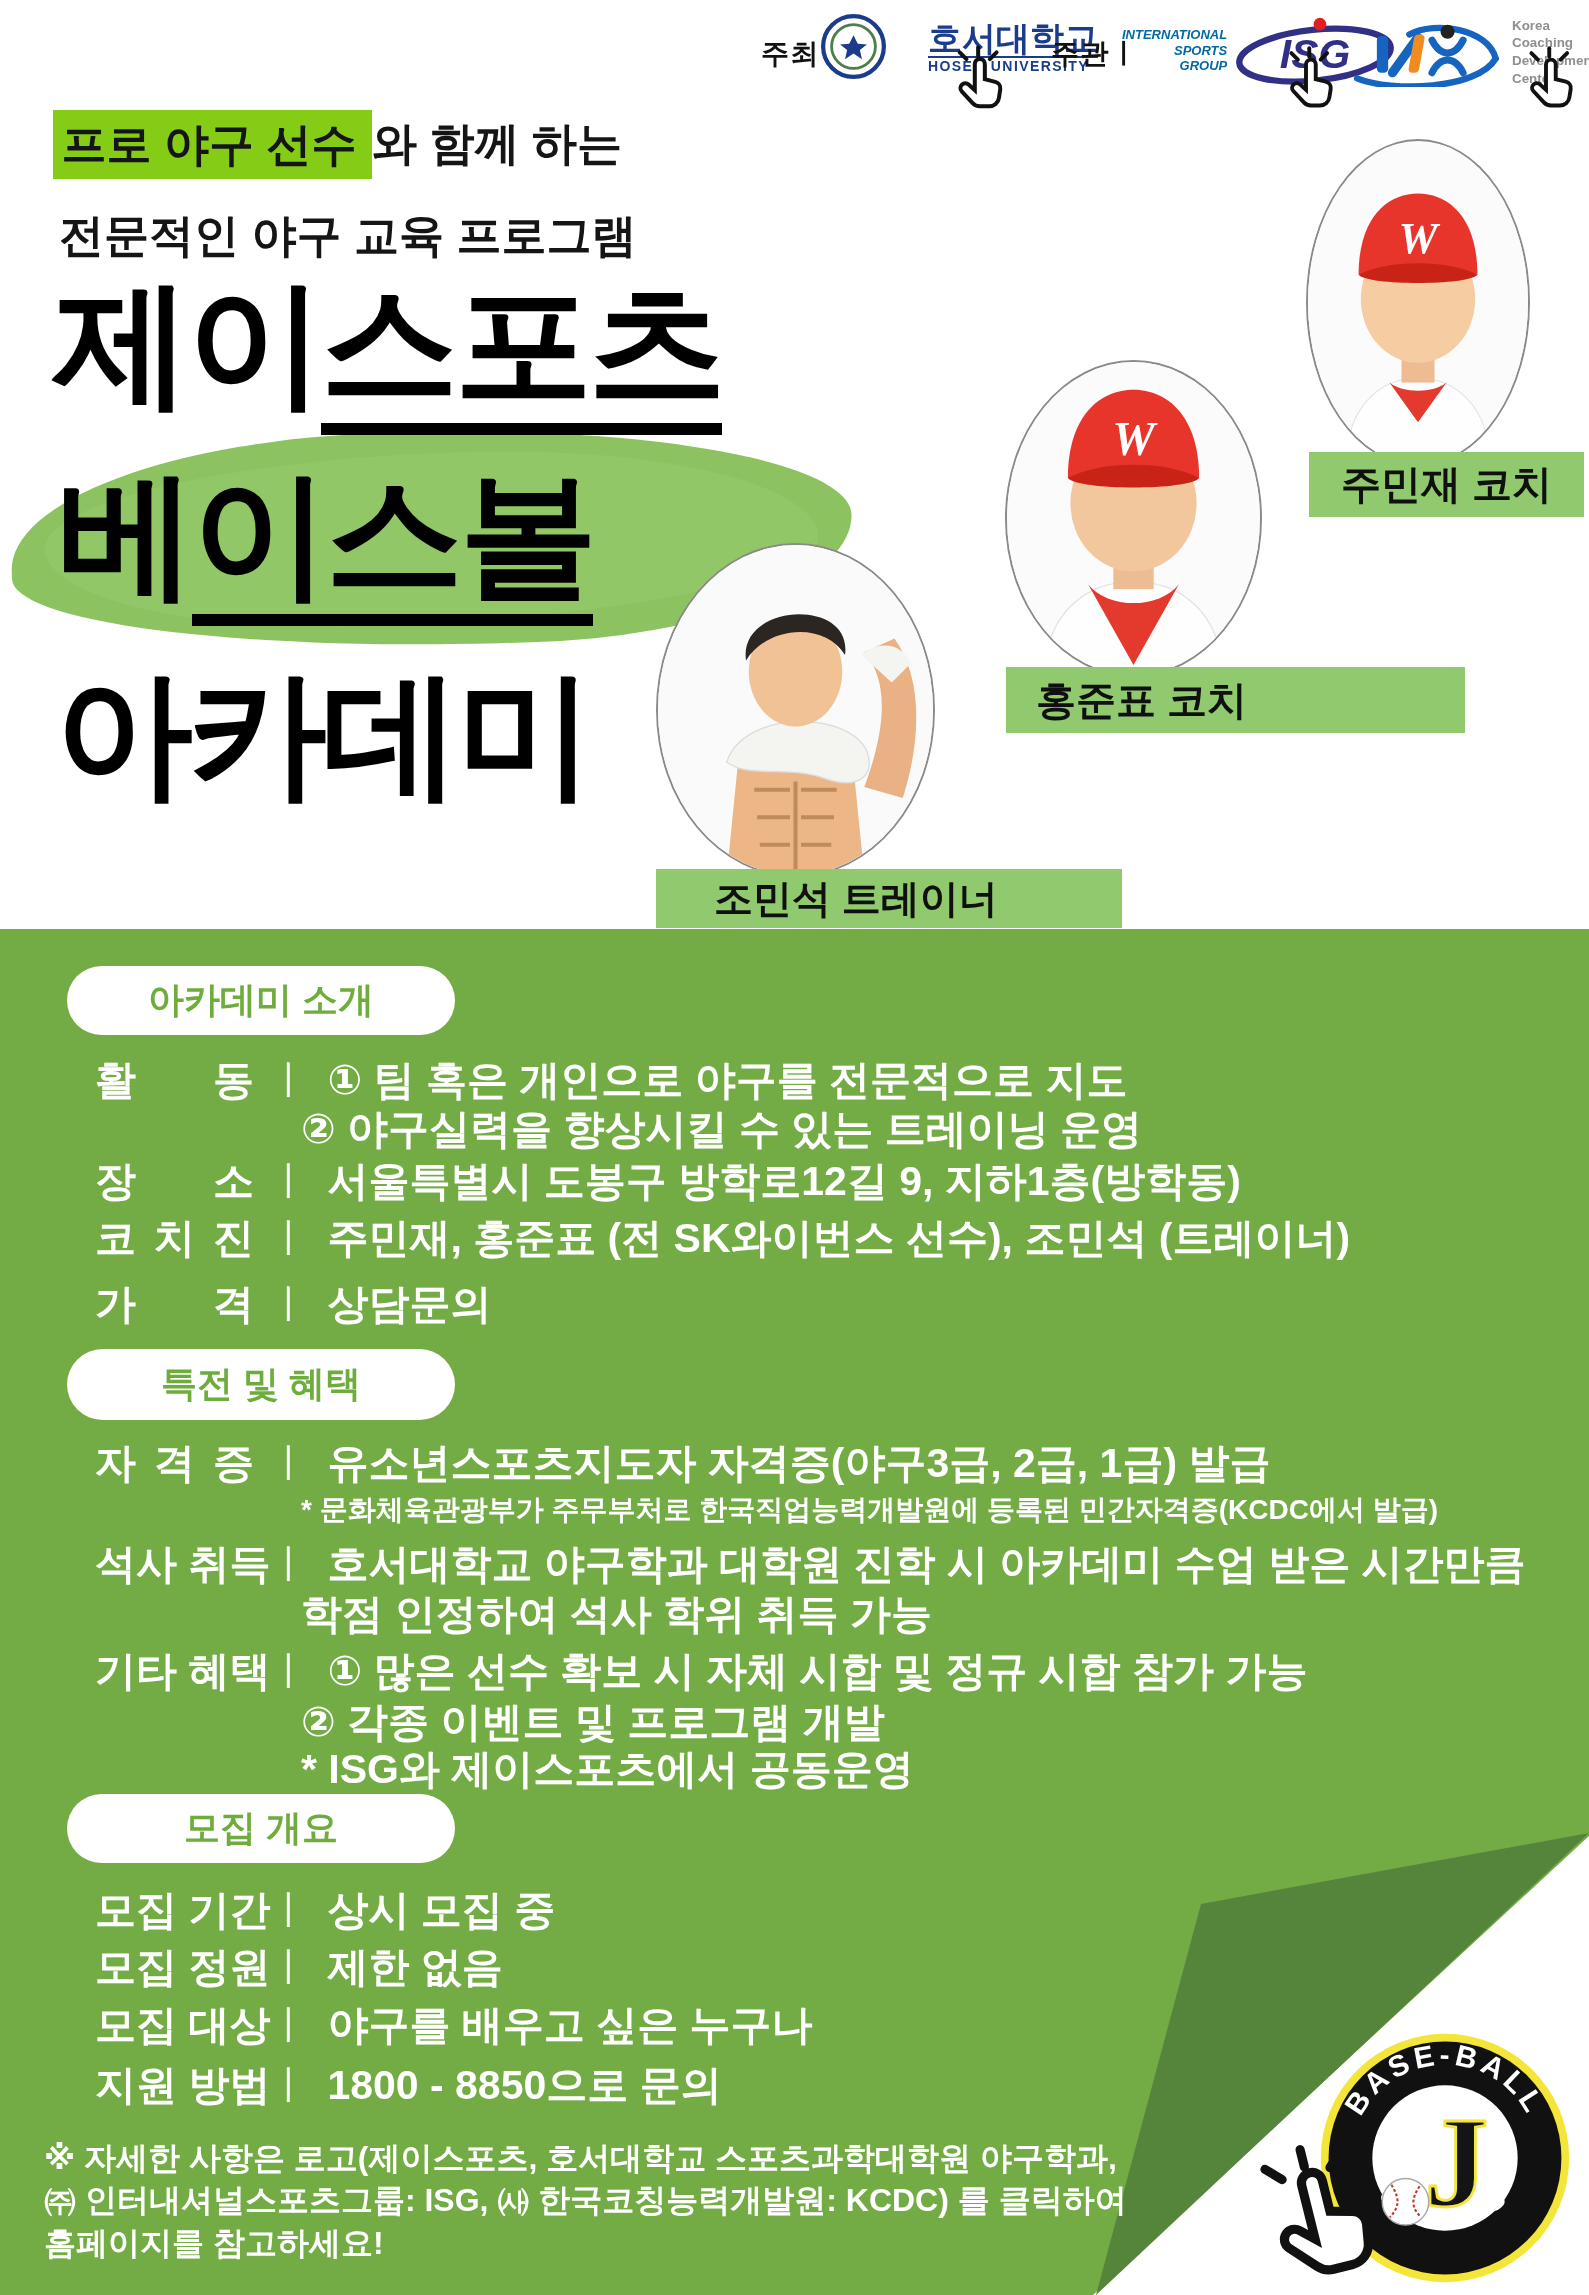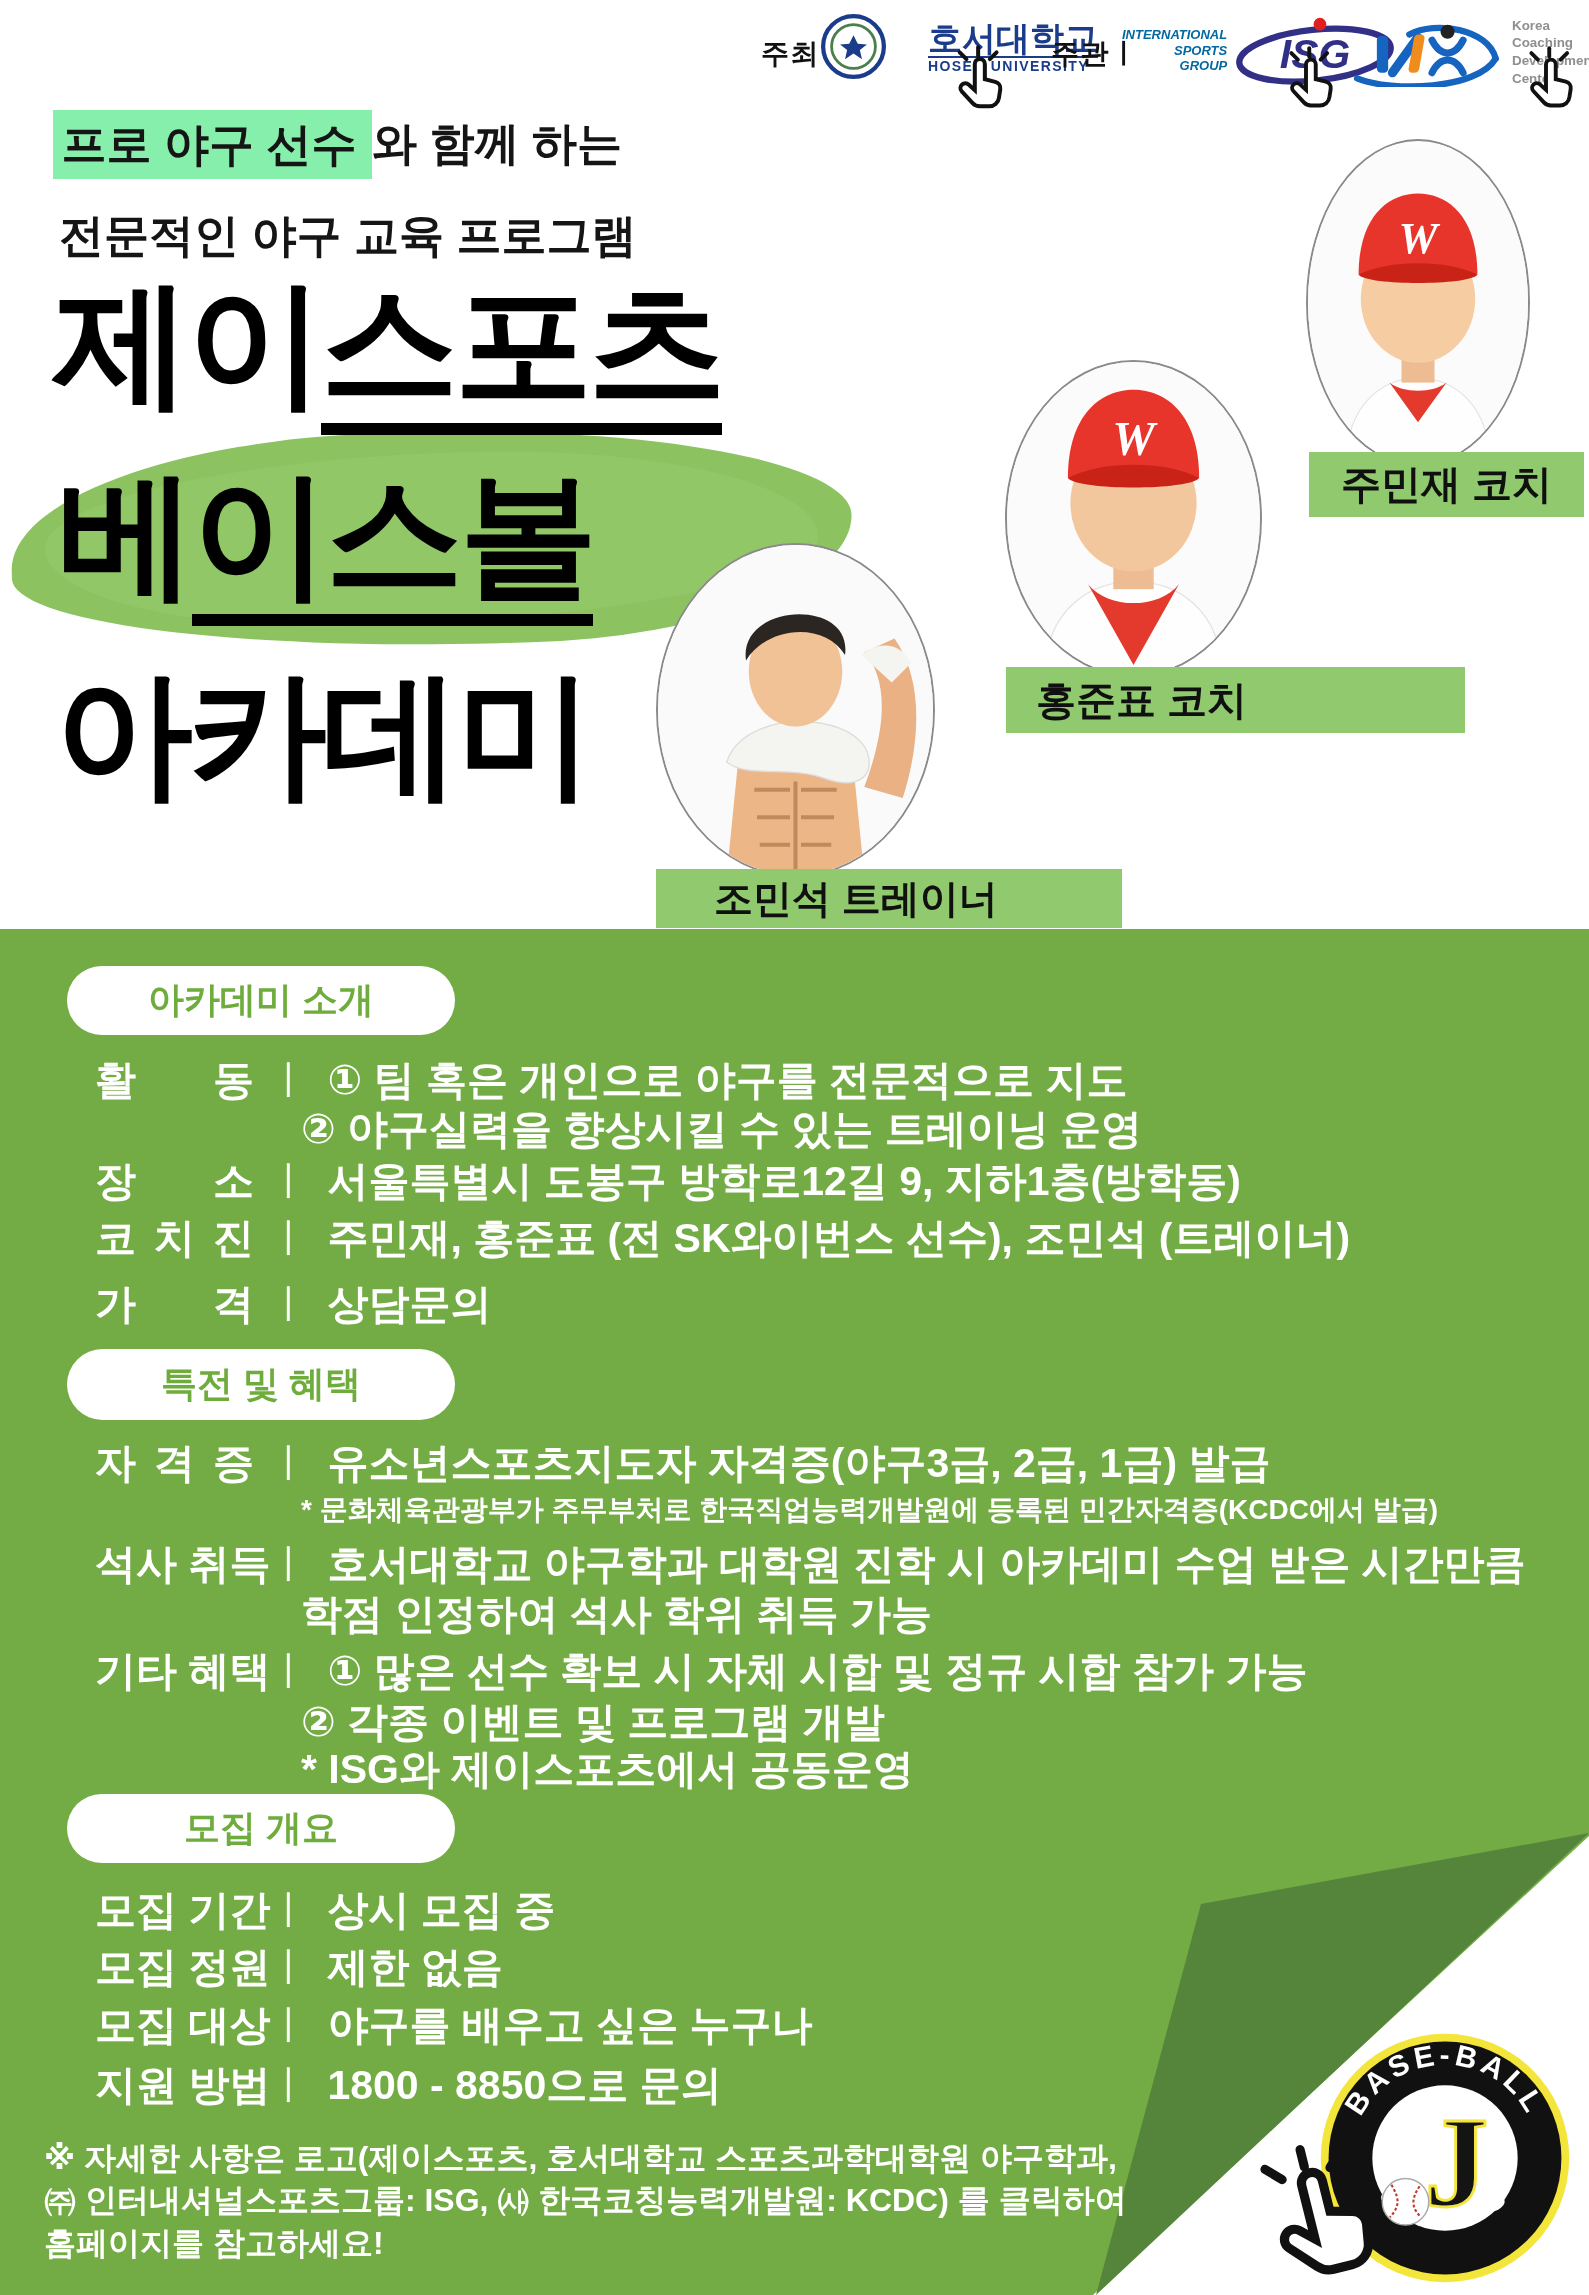--- a/index.html
+++ b/index.html
@@ -13,21 +13,21 @@
   .hoseo-ko{font-size:34px;font-weight:800;color:#1b3c8a;border-bottom:2.8px solid #1b3c8a;line-height:1.05;}
   .hoseo-en{font-size:14px;font-weight:700;color:#1b3c8a;letter-spacing:1.4px;}
   .isg{position:absolute;display:flex;align-items:center;gap:7px;}
   .isg-cap{font-size:13px;line-height:15.5px;color:#0369a1;font-style:italic;text-align:right;font-weight:600;}
   .kcdc{position:absolute;display:flex;align-items:center;gap:10px;}
   .kcdc-cap{font-size:13.4px;line-height:17.7px;color:#8f8f8f;font-weight:600;}
   .cursor{position:absolute;pointer-events:none;}
 
   
   .intro-line{position:absolute;font-size:45px;font-weight:600;color:#151515;white-space:pre;}
-  .hl{background:#86efac;padding:8.5px 15.5px 10px 8.5px;}
+  .hl{background:#84cc16;padding:8.5px 15.5px 10px 8.5px;}
   .title-line{position:absolute;font-size:138px;font-weight:800;color:#000;letter-spacing:-4.2px;
               line-height:1;white-space:pre;}
   .u{border-bottom:12.7px solid #000;padding-bottom:2.8px;}
   .brush{position:absolute;left:10.6px;top:432px;width:841px;height:213px;background:#8cc360;
          border-radius:46% 54% 40% 60% / 62% 46% 58% 38%;transform:rotate(-1.6deg);}
   .brush:before{content:"";position:absolute;left:4%;top:10%;width:92%;height:80%;background:#97cb6e;
          border-radius:55% 45% 60% 40% / 50% 55% 45% 50%;opacity:.55;}
 
   
   .photo{position:absolute;border:2.1px solid #8a8a8a;border-radius:50%;background:#fdfdfd;overflow:hidden;}

